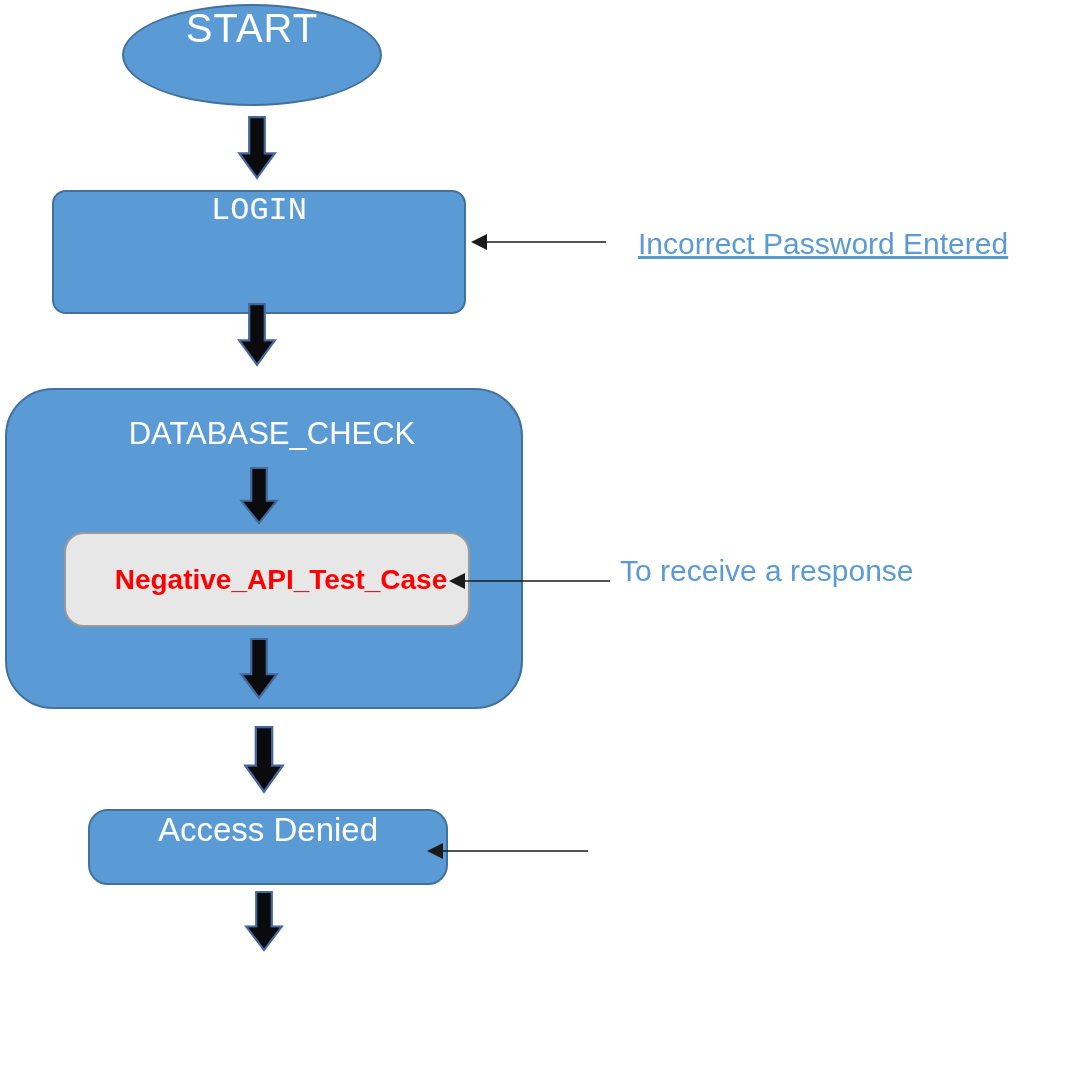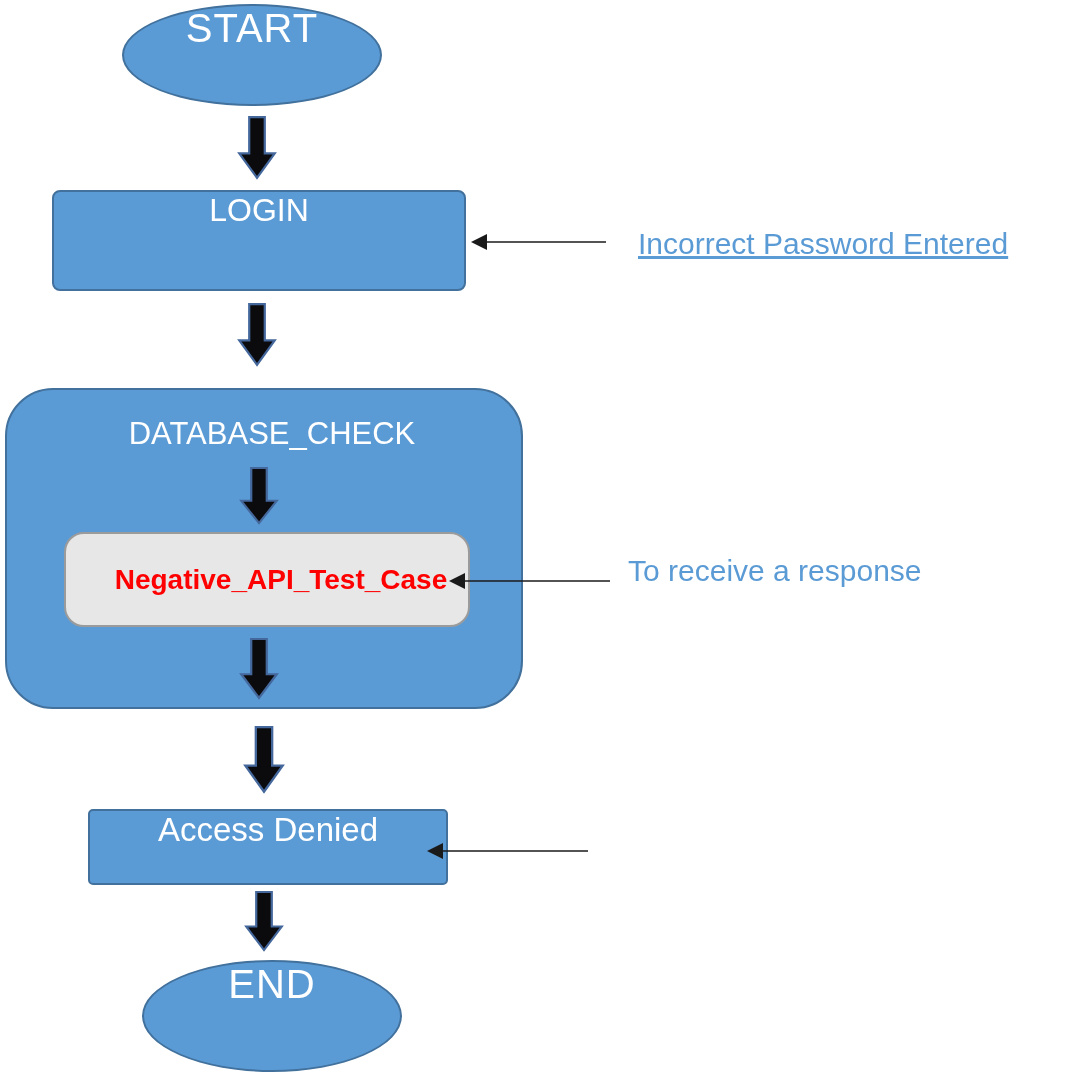--- a/index.html
+++ b/index.html
@@ -83,21 +83,21 @@
 <div class="canvas">
 
   <div class="node ellipse" style="left:122px;top:4px;width:260px;height:102px;">
     <span class="terminator-label">START</span>
   </div>
 
   <svg class="big-arrow" style="left:237px;top:116px;" width="40" height="64" viewBox="0 0 36 60" preserveAspectRatio="none">
     <polygon points="11,1 25,1 25,35 34,35 18,58 2,35 11,35"></polygon>
   </svg>
 
-  <div class="node" style="left:52px;top:190px;width:414px;height:101px;border-radius:8px;">
+  <div class="node" style="left:52px;top:190px;width:414px;height:124px;border-radius:14px;font-family:Liberation Mono, monospace;">
     <span class="process-label">LOGIN</span>
   </div>
 
   <svg class="big-arrow" style="left:237px;top:303px;" width="40" height="64" viewBox="0 0 36 60" preserveAspectRatio="none">
     <polygon points="11,1 25,1 25,35 34,35 18,58 2,35 11,35"></polygon>
   </svg>
 
   <div class="container-node" style="left:5px;top:388px;width:518px;height:321px;">
     <div class="container-label">DATABASE_CHECK</div>
 
@@ -111,42 +111,39 @@
 
     <svg class="big-arrow" style="left:232px;top:248px;" width="40" height="62" viewBox="0 0 36 60" preserveAspectRatio="none">
       <polygon points="11,1 25,1 25,35 34,35 18,58 2,35 11,35"></polygon>
     </svg>
   </div>
 
   <svg class="big-arrow" style="left:243px;top:726px;" width="42" height="68" viewBox="0 0 36 60" preserveAspectRatio="none">
     <polygon points="11,1 25,1 25,35 34,35 18,58 2,35 11,35"></polygon>
   </svg>
 
-  <div class="node" style="left:88px;top:809px;width:360px;height:76px;border-radius:5px;">
+  <div class="node" style="left:88px;top:809px;width:360px;height:76px;border-radius:20px;">
     <span class="process-label" style="font-size:33px;">Access Denied</span>
   </div>
 
   <svg class="big-arrow" style="left:244px;top:891px;" width="40" height="61" viewBox="0 0 36 60" preserveAspectRatio="none">
     <polygon points="11,1 25,1 25,35 34,35 18,58 2,35 11,35"></polygon>
   </svg>
 
-  <div class="node ellipse" style="left:142px;top:960px;width:260px;height:112px;">
-    <span class="terminator-label">END</span>
-  </div>
 
   <svg class="ann-line" style="left:468px;top:230px;" width="140" height="24">
     <line x1="138" y1="12" x2="16" y2="12"></line>
     <polygon points="3,12 19,4 19,20"></polygon>
   </svg>
   <div class="ann-text" style="left:638px;top:226px;text-decoration:underline;">Incorrect Password Entered</div>
 
   <svg class="ann-line" style="left:446px;top:569px;" width="166" height="24">
     <line x1="164" y1="12" x2="16" y2="12"></line>
     <polygon points="3,12 19,4 19,20"></polygon>
   </svg>
-  <div class="ann-text" style="left:620px;top:553px;margin-left:8px;">To receive a response</div>
+  <div class="ann-text" style="left:620px;top:553px;">To receive a response</div>
 
   <svg class="ann-line" style="left:424px;top:839px;" width="166" height="24">
     <line x1="164" y1="12" x2="16" y2="12"></line>
     <polygon points="3,12 19,4 19,20"></polygon>
   </svg>
 
 </div>
 
 </body></html>

